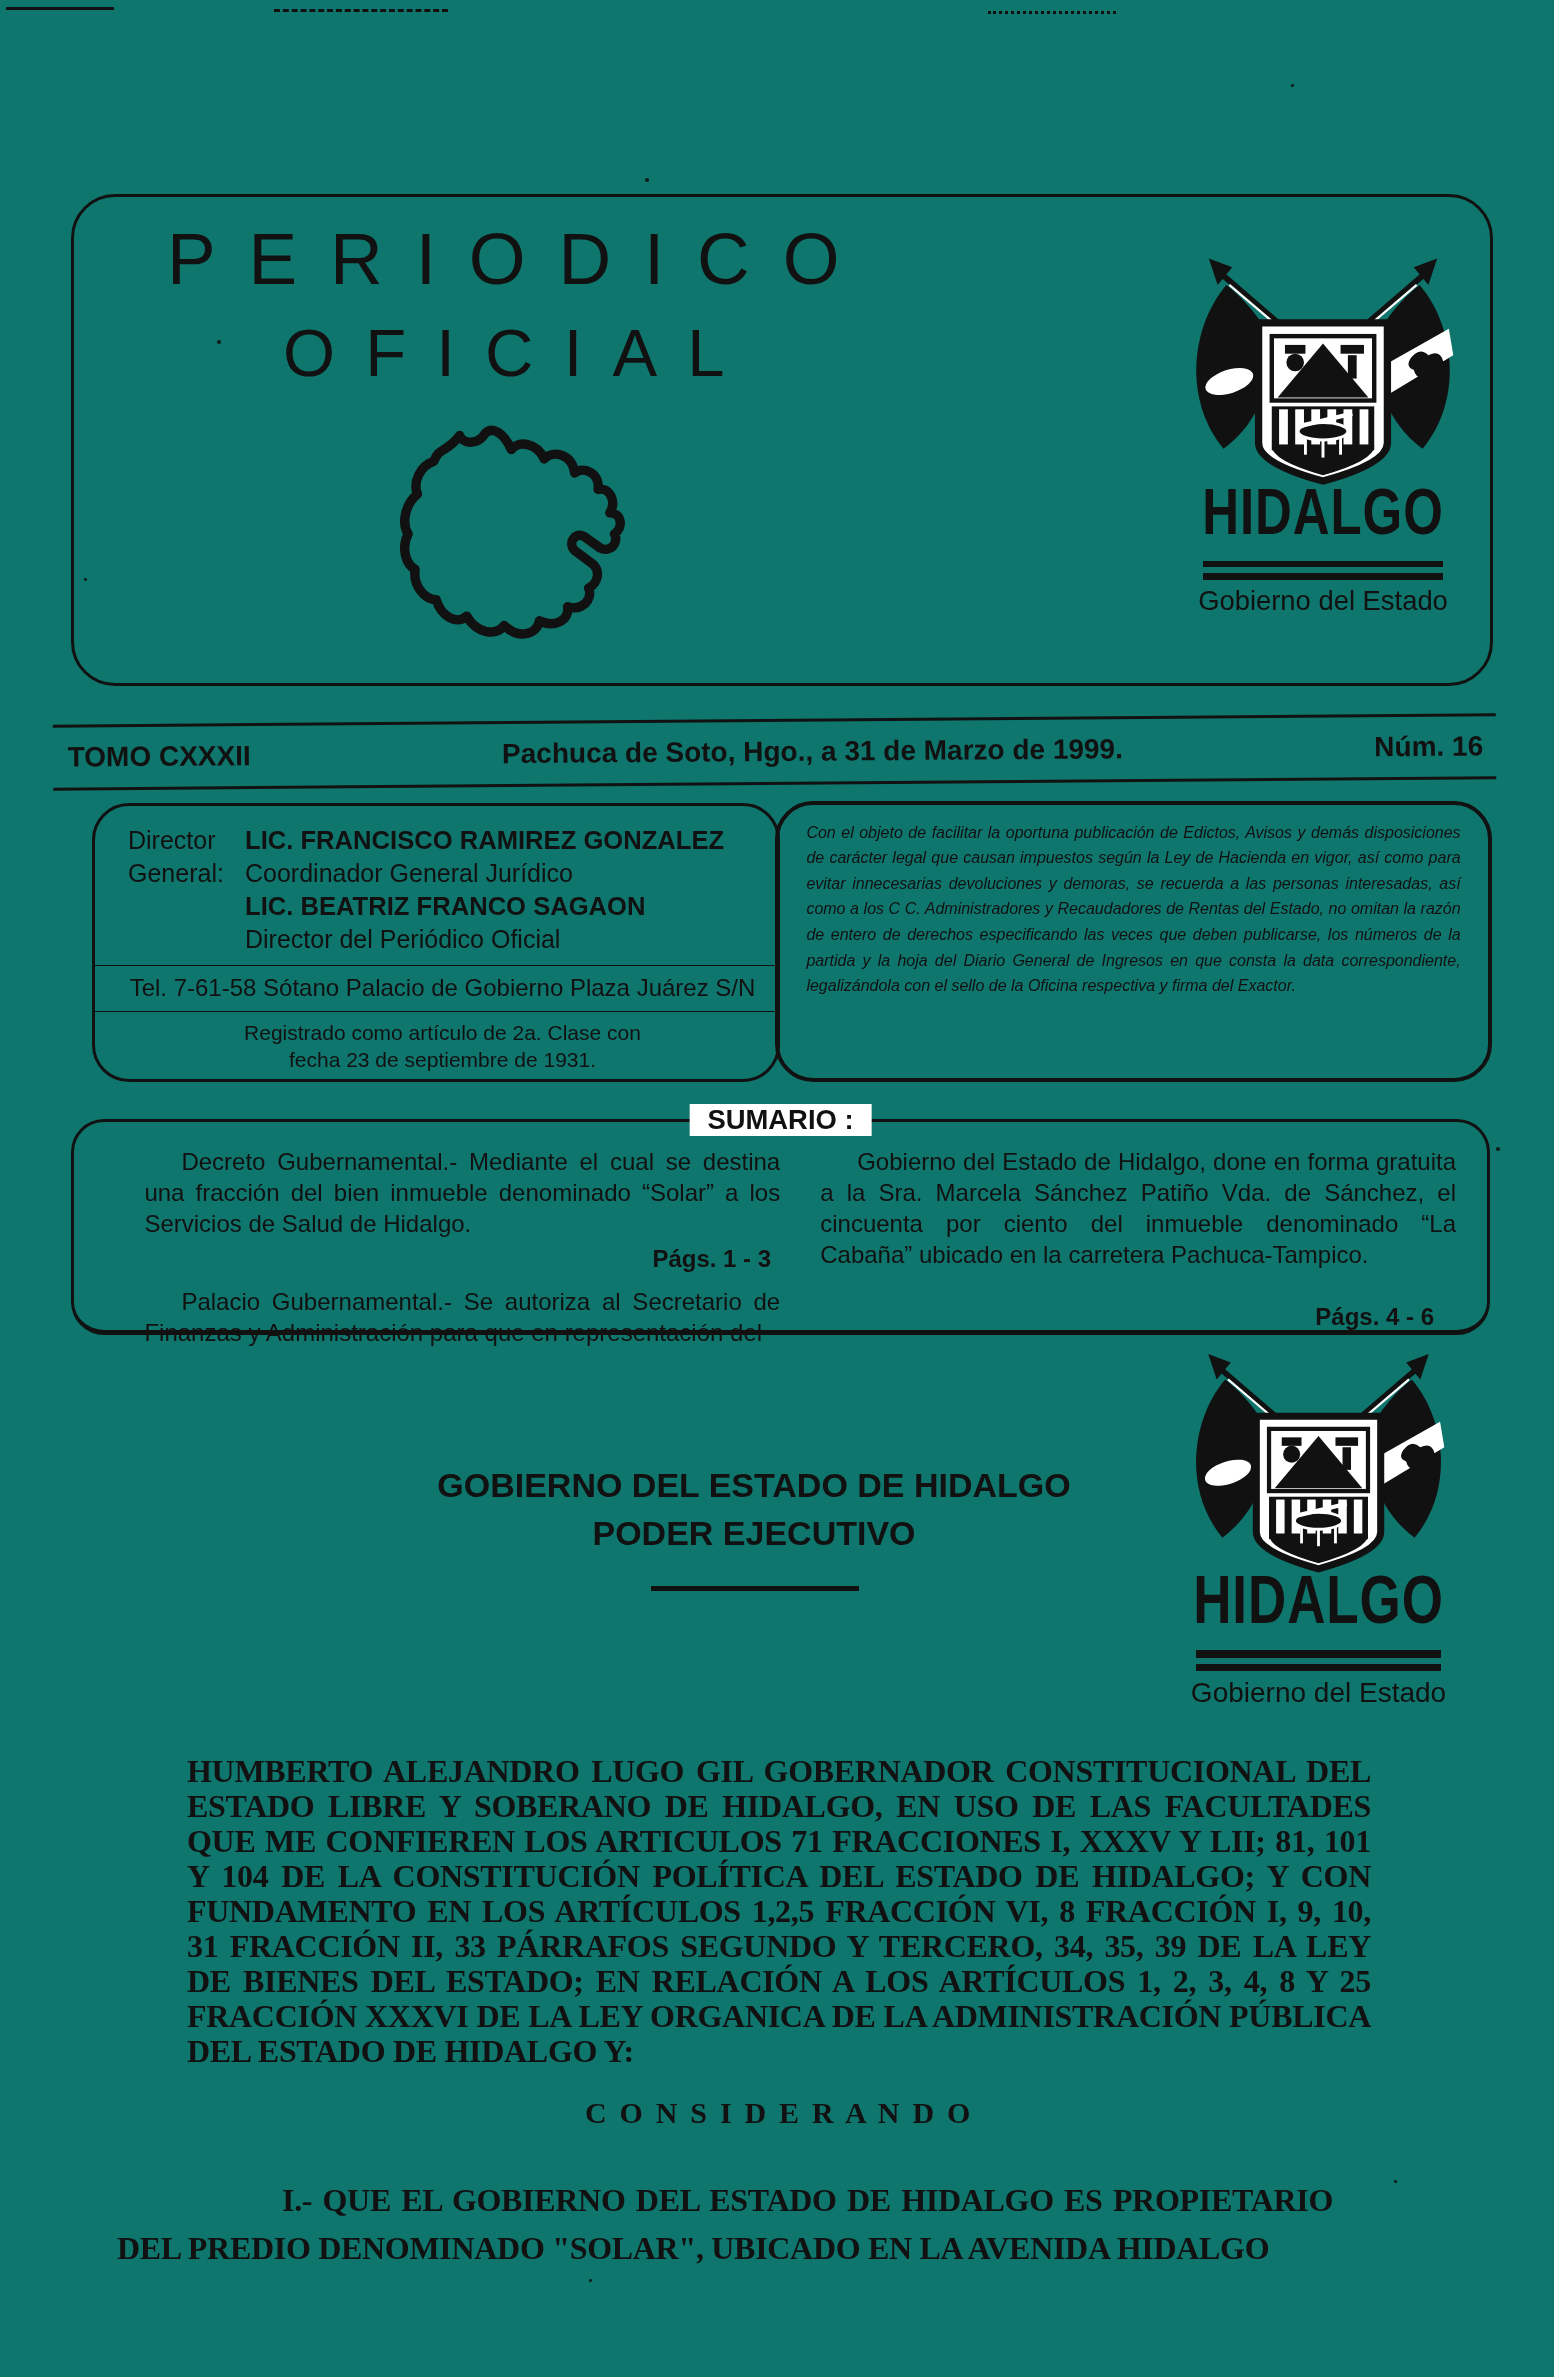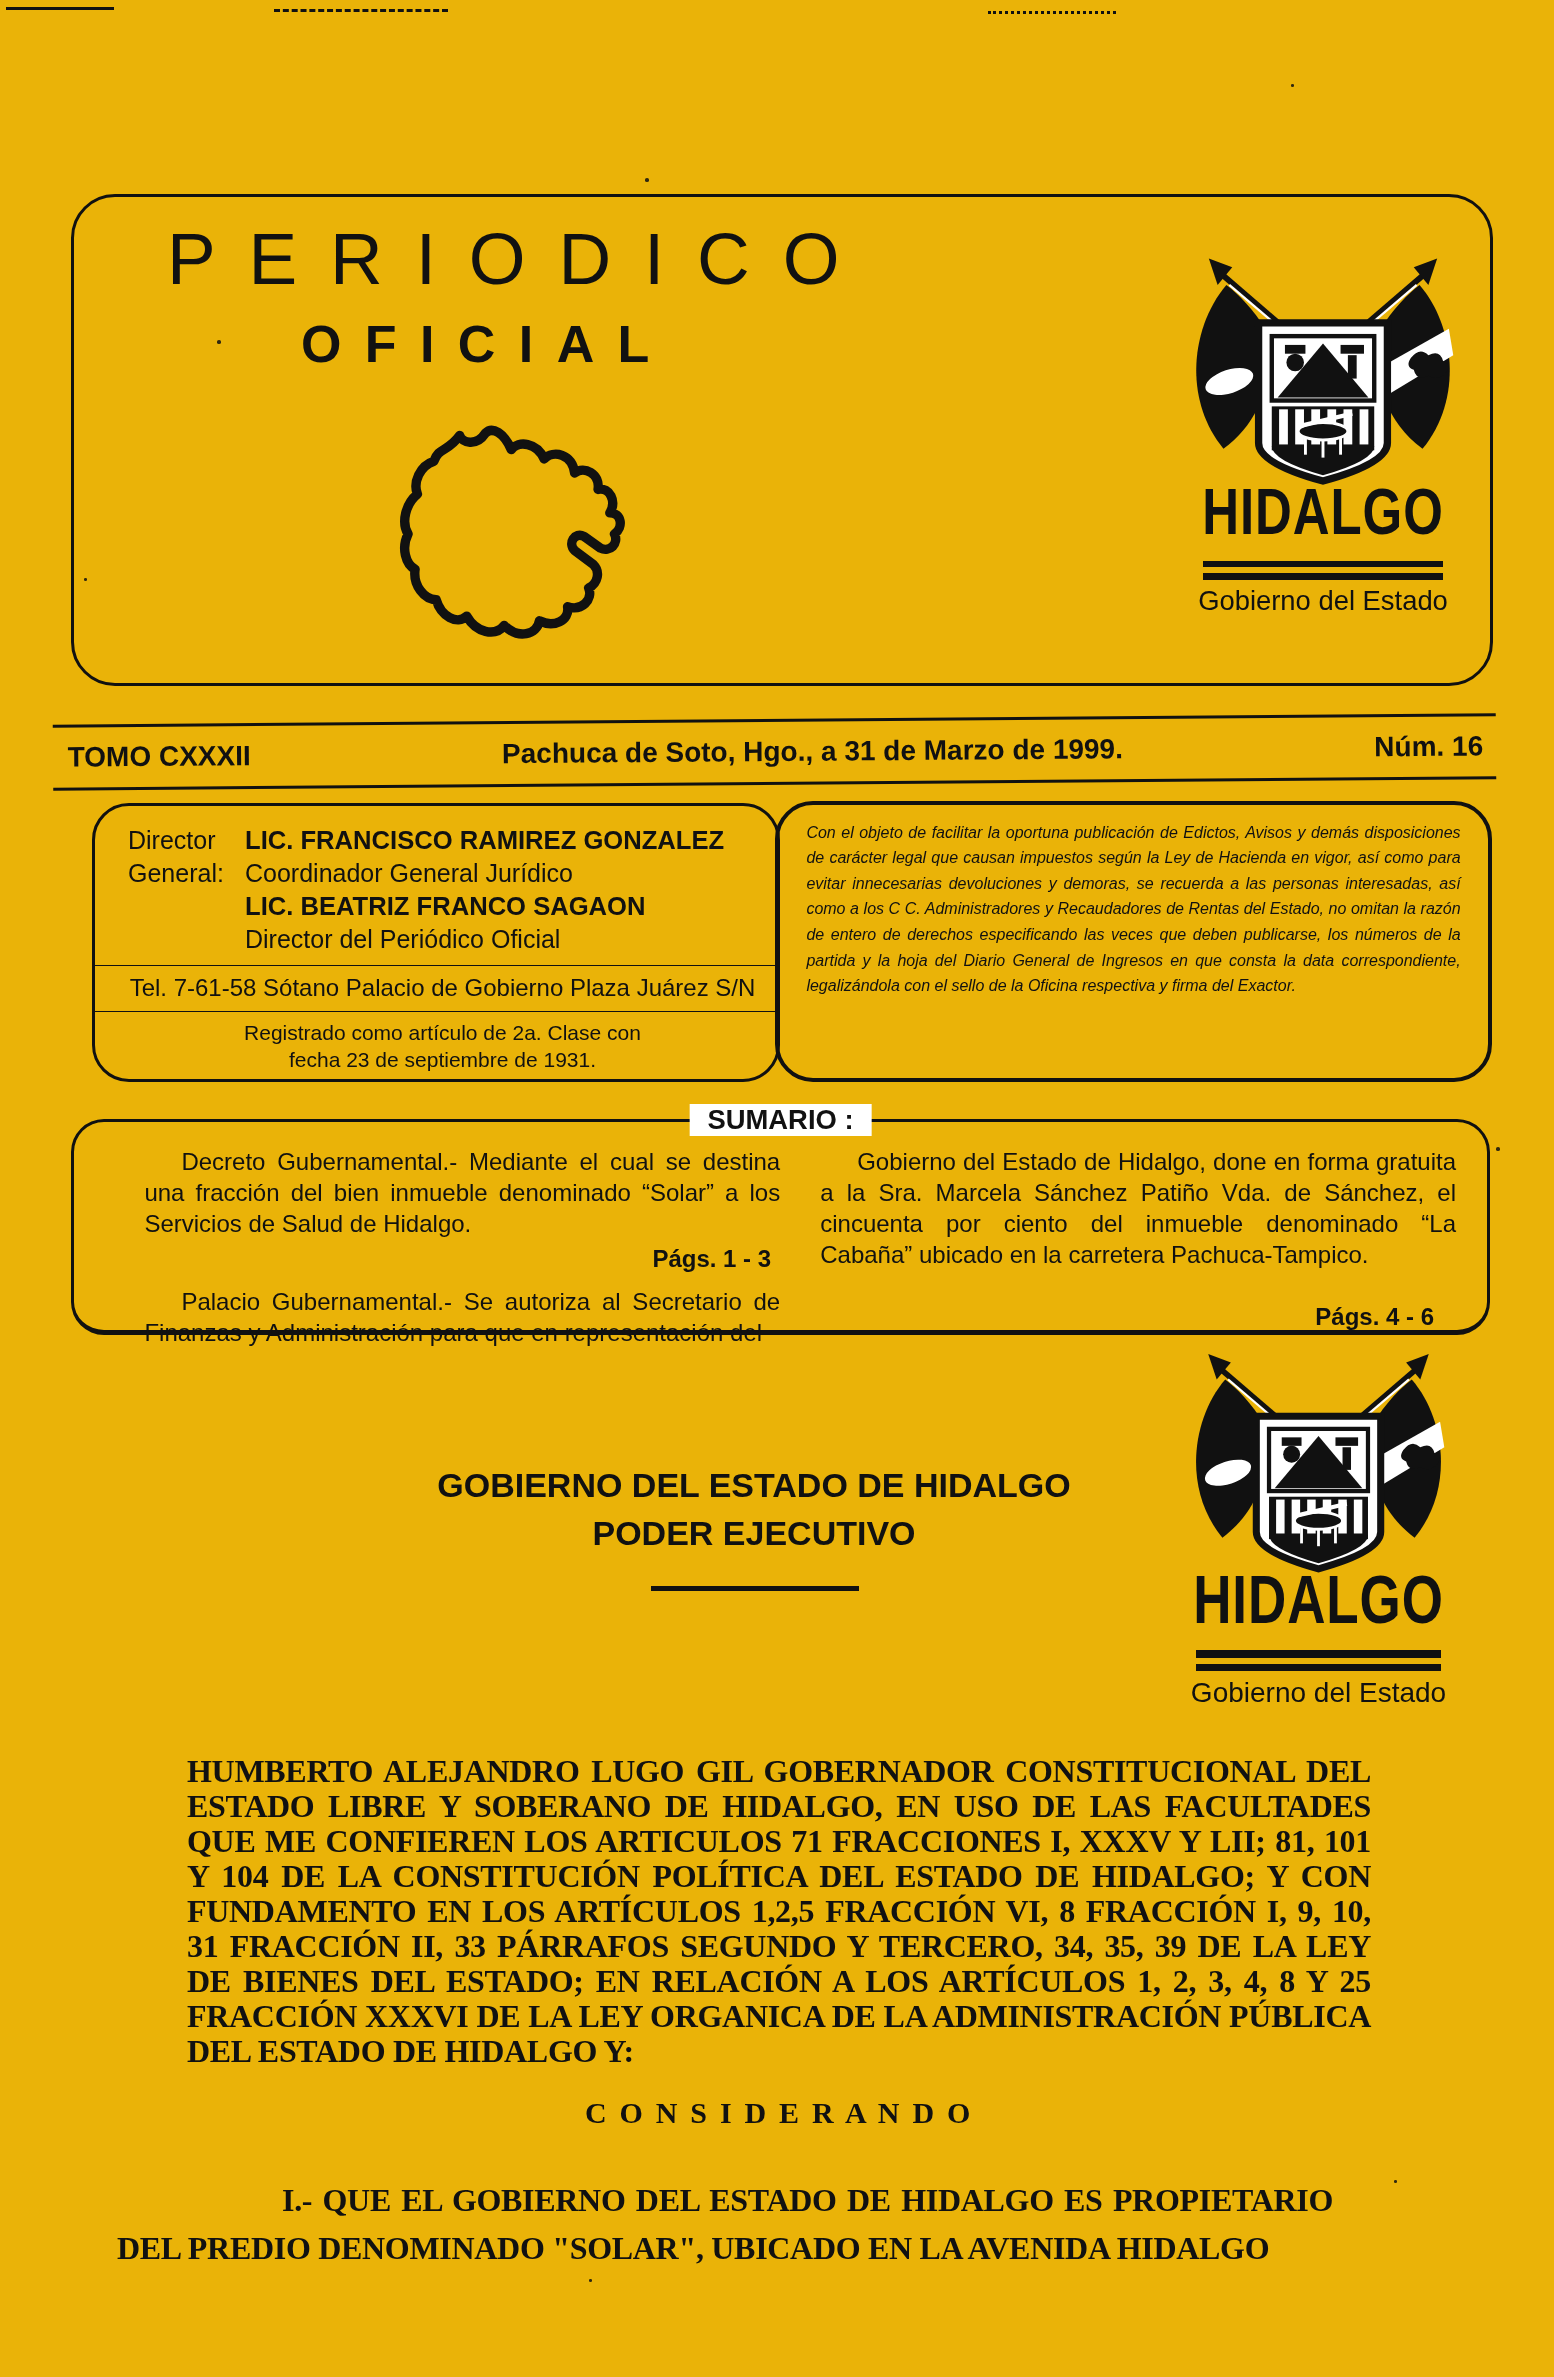--- a/index.html
+++ b/index.html
@@ -1,36 +1,36 @@
 <!DOCTYPE html>
 <html style="font-size:14.6px"><head>
 <meta charset="utf-8">
 <style>
   html,body{margin:0;padding:0;background:#e8e8e8;}
   .page{
     position:relative;
     width:1554px;height:2377px;
-    background:#eab308;
+    background:#0f766e;
     color:#111;
     font-family:"Liberation Sans",sans-serif;
     overflow:hidden;
   }
   
   .dash{position:absolute;height:0;border-top:3.7px solid #111;}
   .dash.dashed{border-top-style:dashed;}
   .dash.dotted{border-top-style:dotted;}
   .speck{position:absolute;width:3.7px;height:3.7px;background:#111;border-radius:50%;opacity:.85;}
 
   
   .masthead{
     position:absolute;left:71px;top:194px;width:1416px;height:486px;
     border:3.7px solid #111;border-radius:44px;
   }
   .mast-title1{position:absolute;left:93px;top:20px;font-size:73px;letter-spacing:.45em;font-weight:400;}
-  .mast-title2{position:absolute;left:227px;top:117px;font-size:52px;letter-spacing:.45em;font-weight:700;}
+  .mast-title2{position:absolute;left:209px;top:117px;font-size:67px;letter-spacing:.45em;font-weight:400;}
   .map{position:absolute;left:302px;top:208px;width:294px;height:258px;}
   .map svg{width:100%;height:100%;}
 
   .emblem{position:absolute;display:flex;flex-direction:column;align-items:center;}
   .emblem .crest{width:100%;}
   .emblem .brand{font-weight:700;letter-spacing:0.9px;transform:scaleY(1.28);transform-origin:center bottom;}
   .emblem .bars{margin-top:5.5px;}
   .emblem .bars div{background:#111;}
   .emblem .subtitle{font-weight:400;margin-top:5.5px;}
   .emblem-small{left:1088px;top:44px;width:322px;}

